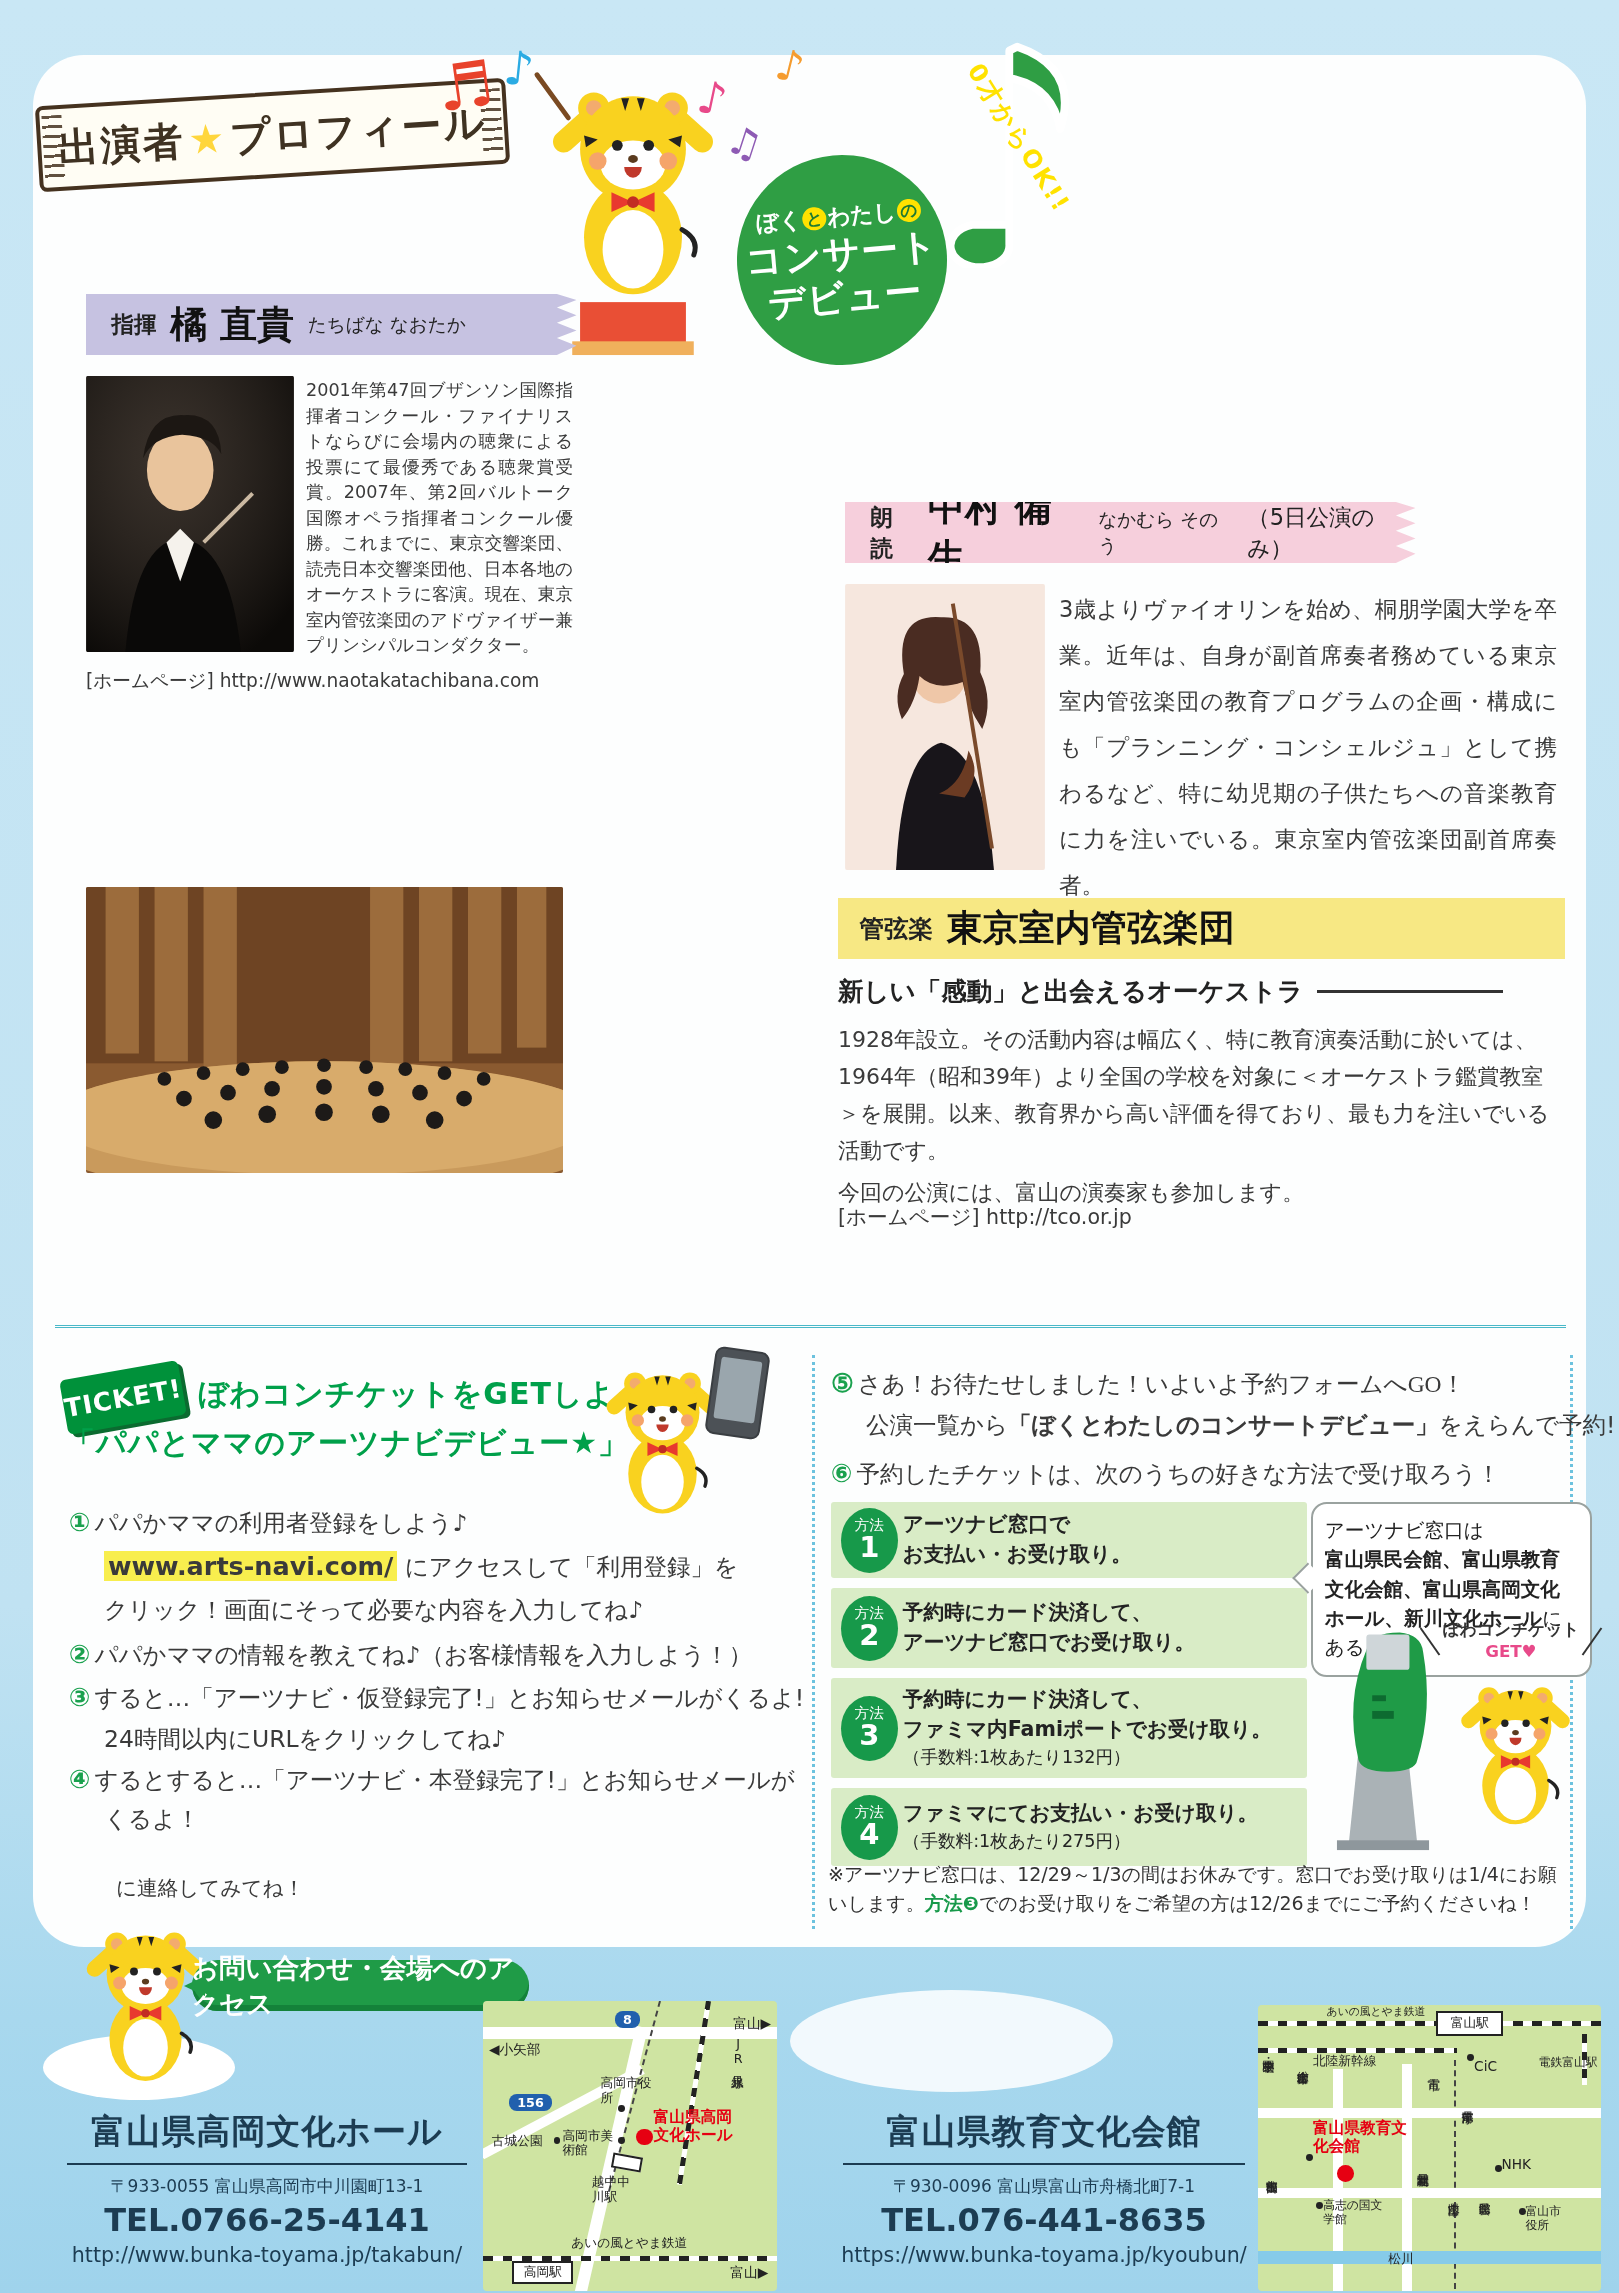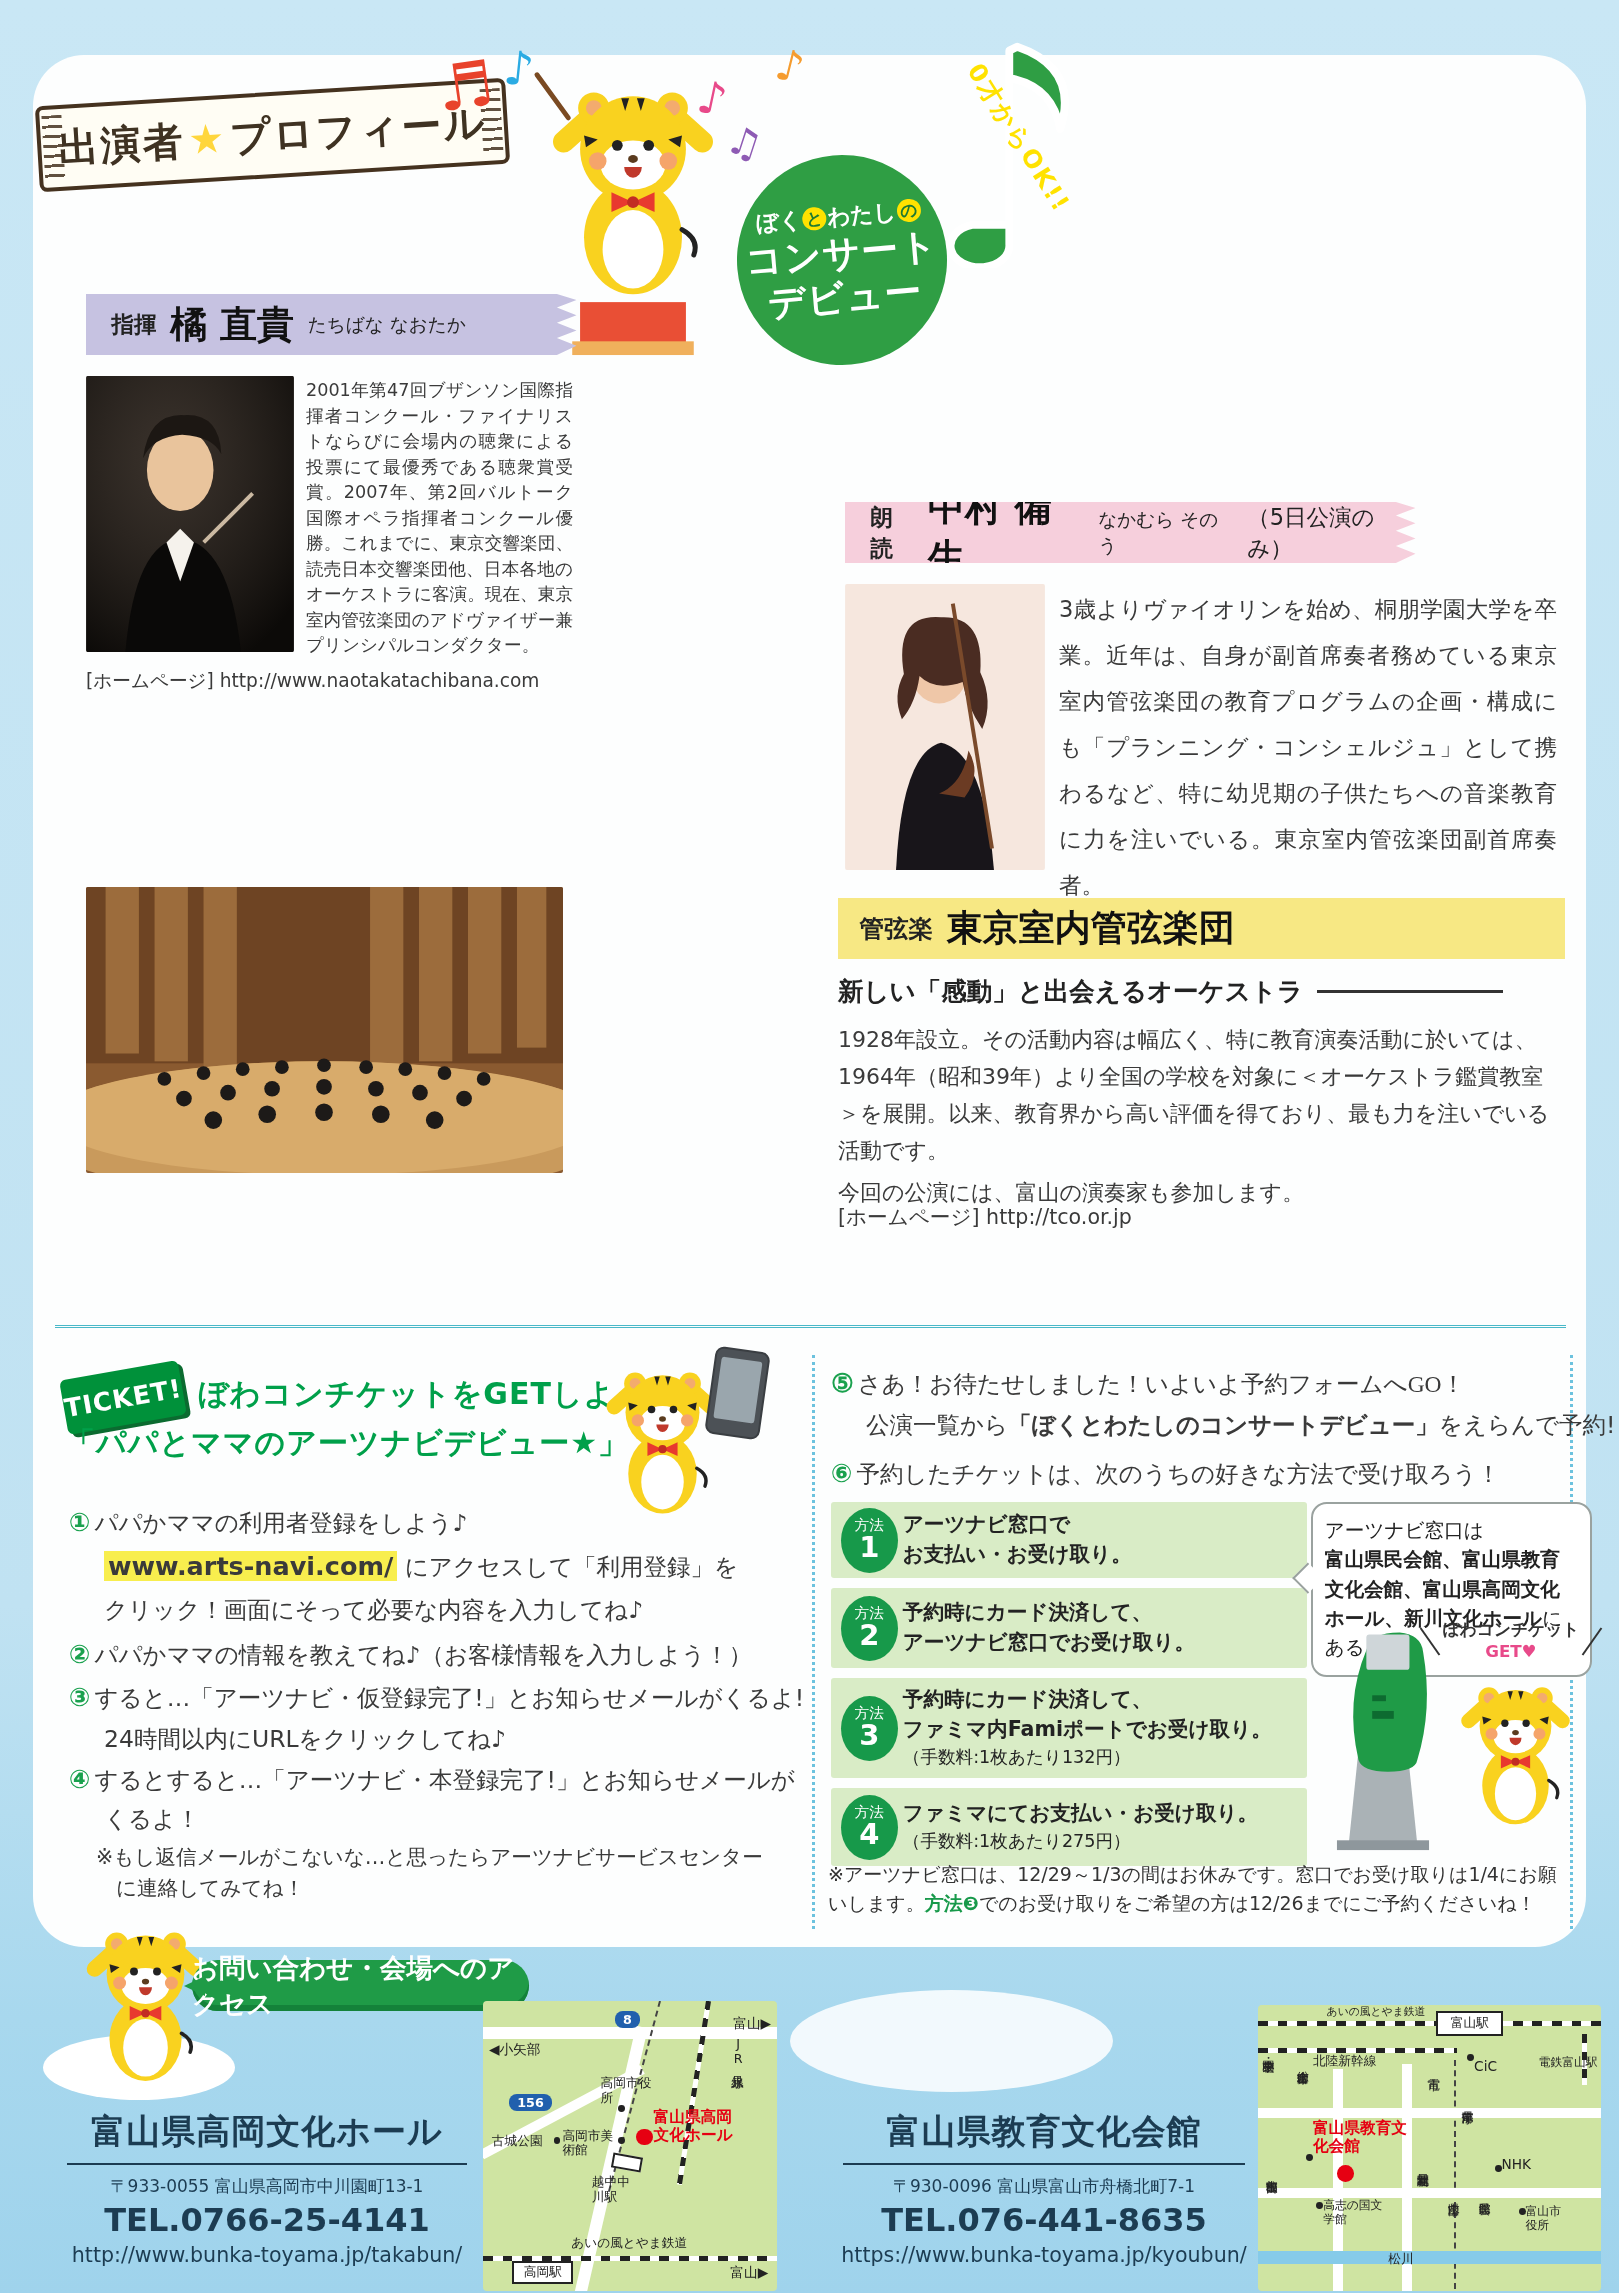--- a/index.html
+++ b/index.html
@@ -302,21 +302,20 @@
   <div class="stepline" style="left:104px;top:1551px;"><span class="url-hl">www.arts-navi.com/</span><span> にアクセスして「利用登録」を</span></div>
   <div class="stepline" style="left:104px;top:1594px;">クリック！画面にそって必要な内容を入力してね♪</div>
 
   <div class="stepline" style="left:69px;top:1639px;"><span class="stepnum">②</span><span>パパかママの情報を教えてね♪（お客様情報を入力しよう！）</span></div>
 
   <div class="stepline" style="left:69px;top:1682px;"><span class="stepnum">③</span><span>すると…「アーツナビ・仮登録完了!」とお知らせメールがくるよ!</span></div>
   <div class="stepline" style="left:104px;top:1723px;">24時間以内にURLをクリックしてね♪</div>
 
   <div class="stepline" style="left:69px;top:1764px;"><span class="stepnum">④</span><span>するとすると…「アーツナビ・本登録完了!」とお知らせメールが</span></div>
   <div class="stepline" style="left:104px;top:1803px;">くるよ！</div>
-  <div class="stepnote" style="left:96px;top:1843px;">※もし返信メールがこないな…と思ったらアーツナビサービスセンター</div>
   <div class="stepnote" style="left:116px;top:1874px;">に連絡してみてね！</div>
 
   <div class="stepline" style="left:831px;top:1368px;font-family:Liberation Serif, serif;"><span class="stepnum">⑤</span><span>さあ！お待たせしました！いよいよ予約フォームへGO！</span></div>
   <div class="stepline" style="left:866px;top:1409px;"><span>公演一覧から</span><span class="bold">「ぼくとわたしのコンサートデビュー」</span><span>をえらんで予約!</span></div>
   <div class="stepline" style="left:831px;top:1458px;"><span class="stepnum">⑥</span><span>予約したチケットは、次のうちの好きな方法で受け取ろう！</span></div>
 
   <div class="method" style="top:1502px;height:76px;">
     <div class="m-circle">
         <span class="m-lab">方法</span>
         <span class="m-num">1</span>

